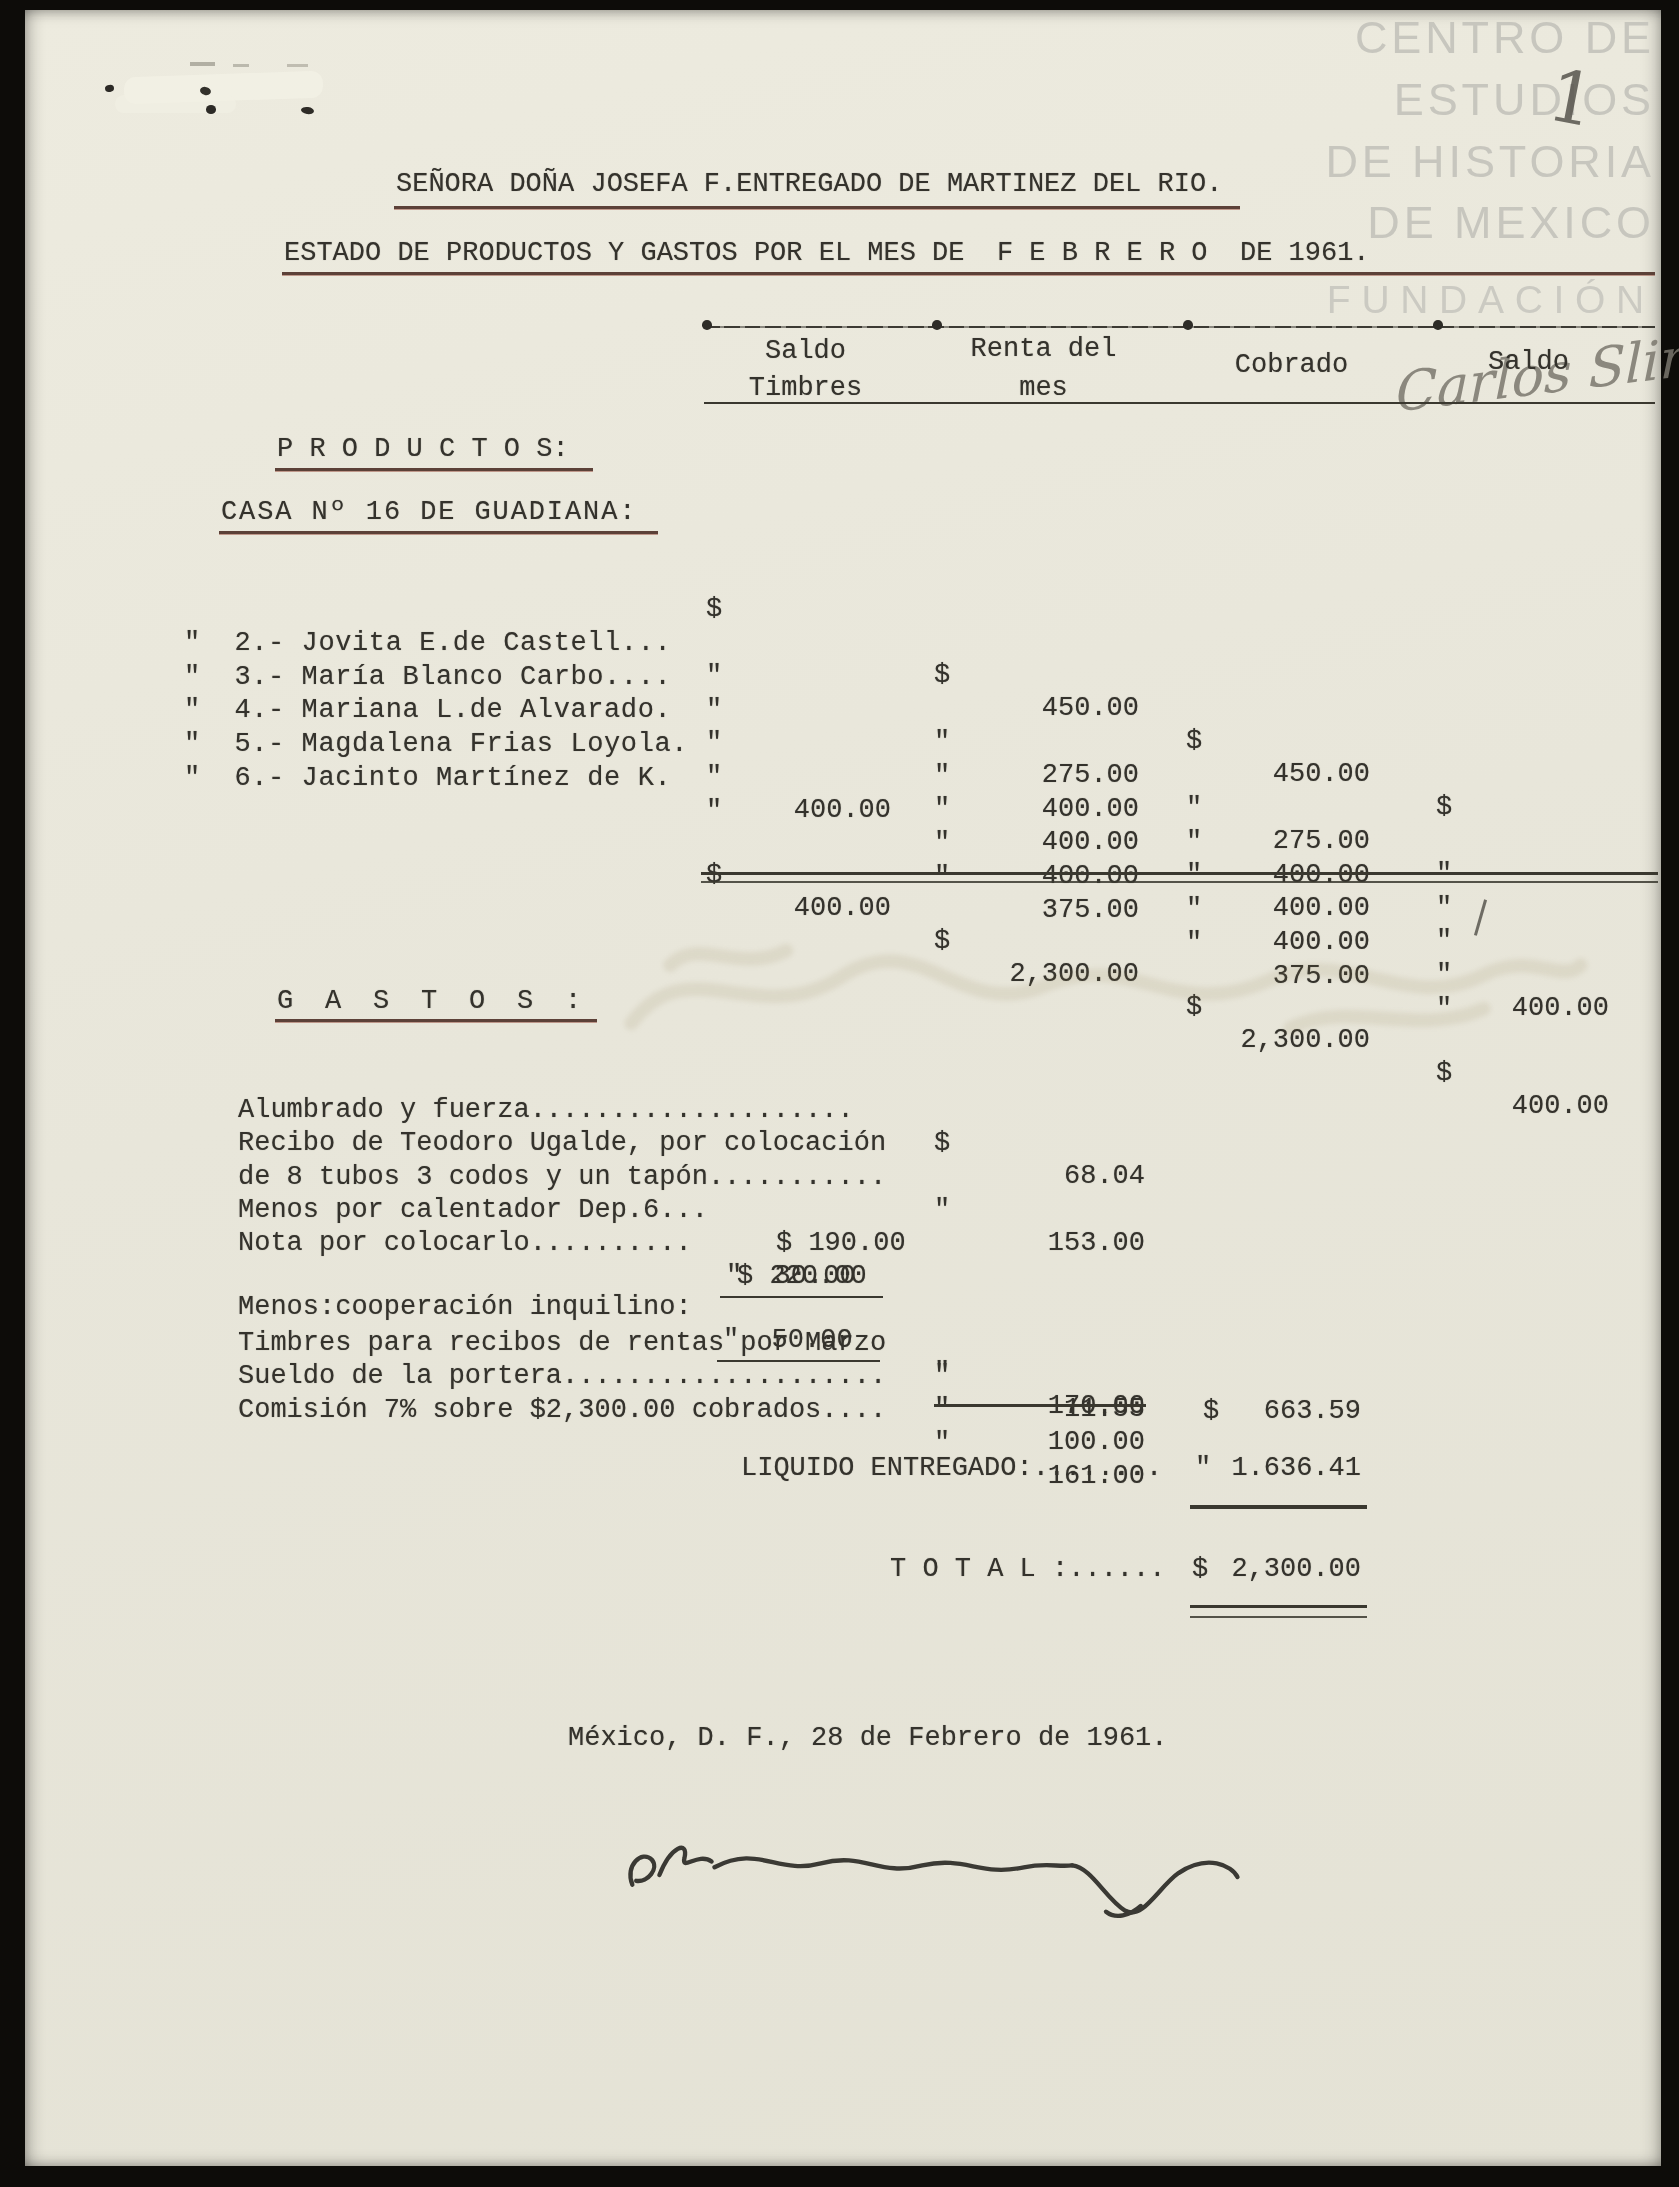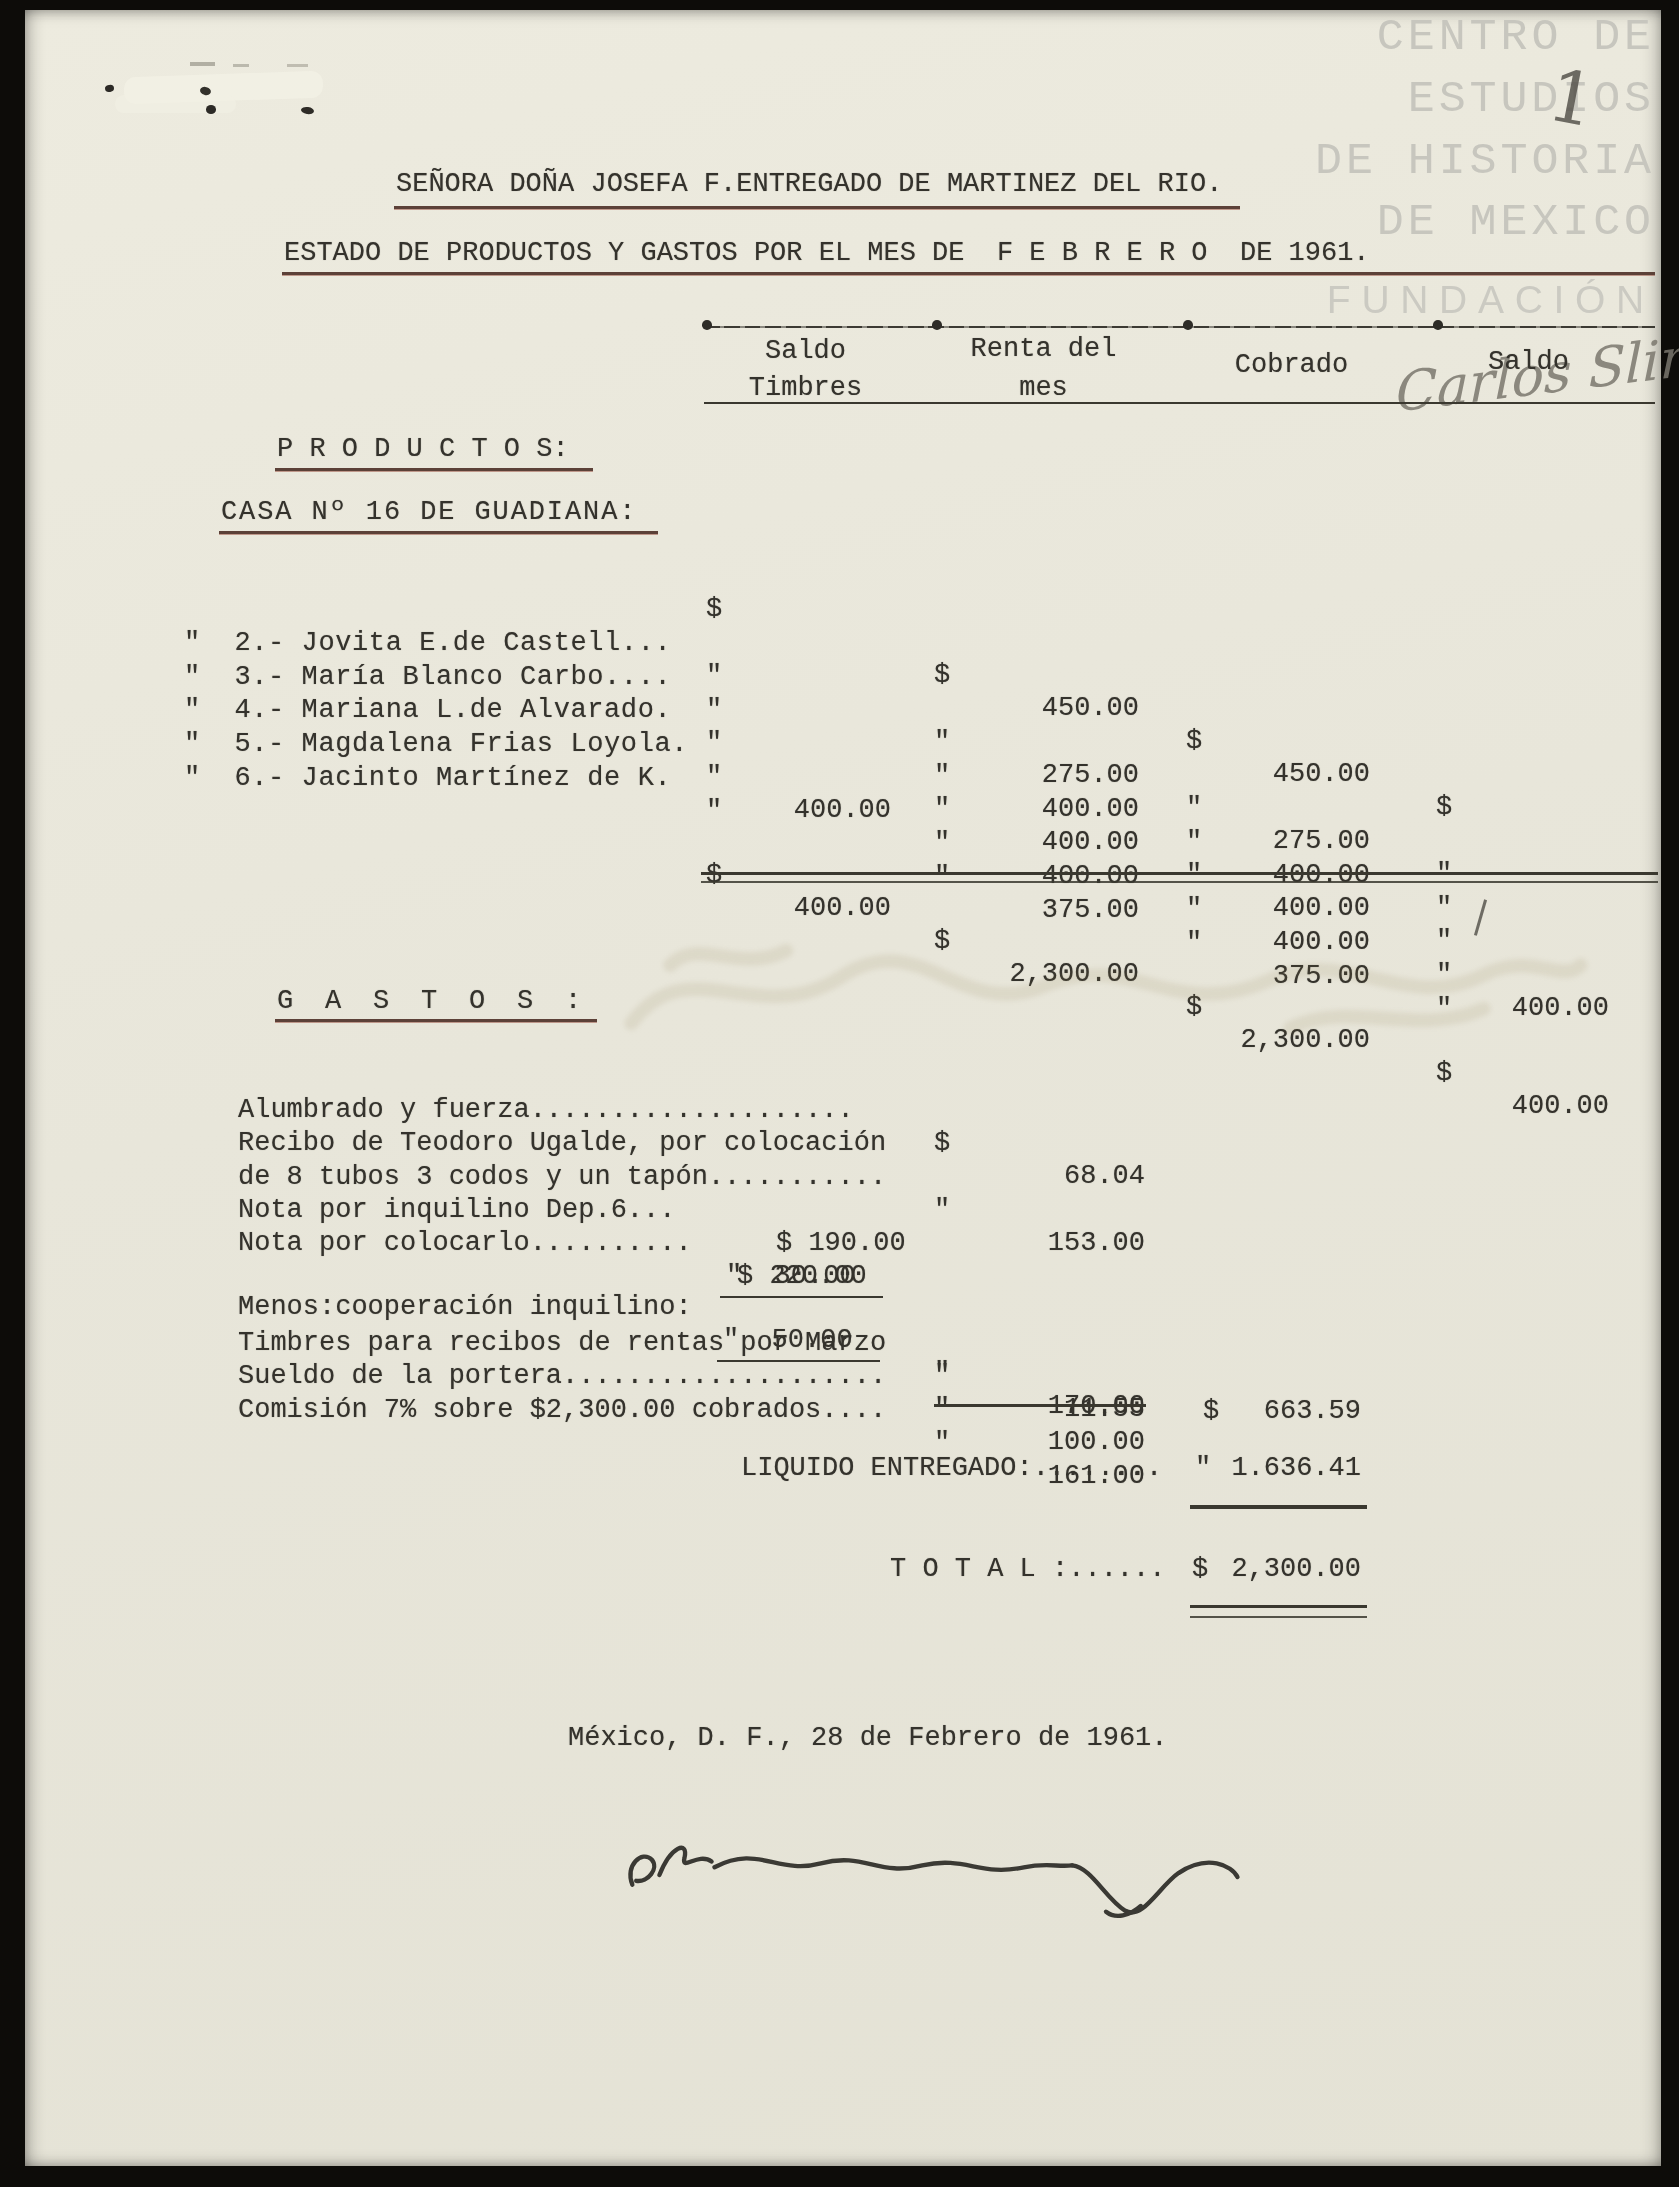--- a/index.html
+++ b/index.html
@@ -14,21 +14,21 @@
   .tw{position:absolute;font-family:"Liberation Mono","DejaVu Sans Mono",monospace;
       font-size:27px;color:#34322c;white-space:pre;line-height:33px;
       text-shadow:0 0 1px rgba(52,50,44,.45);}
   .ctr{text-align:center;}
   .rt{text-align:right;}
   .rule{position:absolute;background:#3a382f;}
   .redrule{position:absolute;background:#5c4138;box-shadow:0 1px 0 rgba(140,55,40,.45);}
   .dashrule{position:absolute;height:1.9px;
       background:repeating-linear-gradient(90deg,#3c3a33 0 15.5px,rgba(60,58,51,.55) 15.5px 20.4px);}
   .wm{position:absolute;right:25px;width:621px;text-align:right;
-      font-family:Liberation Mono, monospace;
+      font-family:Liberation Sans, sans-serif;
       font-size:45px;letter-spacing:3.9px;color:#c7c6be;}
   .wm-found{position:absolute;right:25px;width:621px;text-align:right;
       font-family:"Liberation Sans","DejaVu Sans",sans-serif;
       font-size:39px;letter-spacing:10.7px;color:#cbcac2;}
   .prow{position:absolute;left:0;width:100%;height:33px;}
   .prow span{position:absolute;}
   .lab{left:184px;letter-spacing:0.6px;}
   .m1{left:706px;}  .a1{left:757px;width:134px;text-align:right;}
   .m2{left:934px;}  .a2{left:986px;width:153px;text-align:right;}
   .m3{left:1186px;} .a3{left:1217px;width:153px;text-align:right;}
@@ -195,21 +195,21 @@
   </div>
   <div class="grow tw" style="top:1094px">
     <span class="gtext">Recibo de Teodoro Ugalde, por colocación</span>
   </div>
   <div class="grow tw" style="top:1128px">
     <span class="gtext">de 8 tubos 3 codos y un tapón...........</span>
     <span class="gmark">"</span>
     <span class="gamt">153.00</span>
   </div>
   <div class="grow tw" style="top:1161px">
-    <span class="gtext">Nota por inquilino Dep.6...</span>
+    <span class="gtext">Menos por calentador Dep.6...</span>
     <span style="left:776px">$ 190.00</span>
   </div>
   <div class="grow tw" style="top:1194px">
     <span class="gtext">Nota por colocarlo..........</span>
     <span class="sumline" style="left:726px">"  30.00</span>
   </div>
   <div class="grow tw" style="top:1227px">
     <span style="left:737px">$ 220.00</span>
   </div>
   <div class="grow tw" style="top:1258px">

